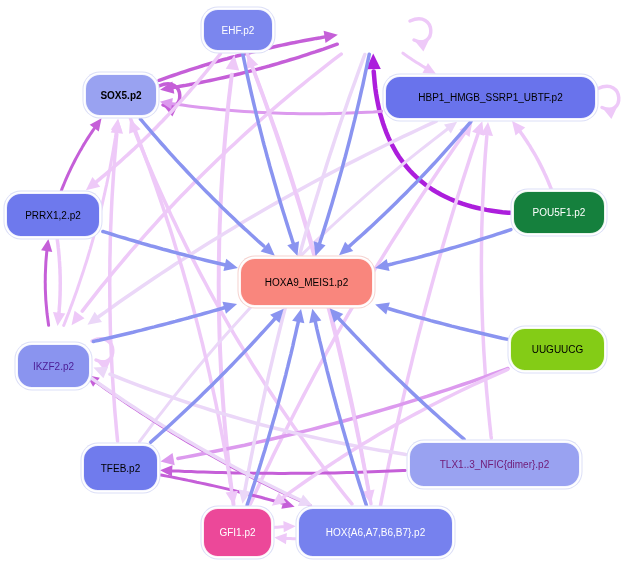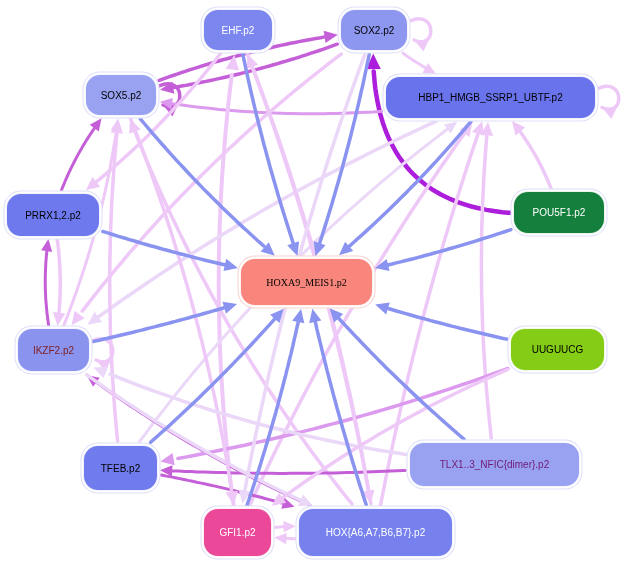--- a/index.html
+++ b/index.html
@@ -8,21 +8,21 @@
     font-family:"Liberation Sans", sans-serif;
   }
   .edge-layer{position:absolute;left:0;top:0;z-index:1;}
   .node{
     position:absolute;z-index:2;display:flex;align-items:center;justify-content:center;
     border-radius:15px;font-size:10px;box-sizing:border-box;text-align:center;
     border:1px solid rgba(255,255,255,0.9);
     box-shadow:0 0 0 1.5px #ffffff, 0 0 0 2.5px #dcdff7;
     white-space:nowrap;cursor:default;
   }
-  .node.center{box-shadow:0 0 0 1.5px #ffffff, 0 0 0 2.5px #f5d2cf;font-family:Liberation Serif, serif;}
+  .node.center{box-shadow:0 0 0 1.5px #ffffff, 0 0 0 2.5px #f5d2cf;}
 </style>
 </head>
 <body>
 
 <div class="canvas">
   <svg class="edge-layer" width="626" height="563" viewBox="0 0 626 563" xmlns="http://www.w3.org/2000/svg">
       <path d="M 410 21 C 437 9, 437 51, 414 40" fill="none" stroke="#EEC9F8" stroke-width="3.5" stroke-linecap="round"></path>
       <polygon points="414,40 428.77440904063513,40.16571813419176 423.4027880992002,51.397289193555565" fill="#EEC9F8"></polygon>
       <path d="M 159 86 C 186 74, 186 116, 163 105" fill="none" stroke="#C55FD8" stroke-width="3.5" stroke-linecap="round"></path>
       <polygon points="163,105 177.77440904063508,105.16571813419176 172.40278809920022,116.39728919355557" fill="#C55FD8"></polygon>
@@ -116,25 +116,24 @@
       <polygon points="283.6610428064907,308.7610428064907 279.4966660635253,322.93738194403426 270.1416735831289,314.72235816490087" fill="#8A94F0"></polygon>
       <path d="M 464.2 439.3 L 463.1 438.4 L 459.7 435.5 L 456.4 432.7 L 453.1 429.8 L 449.8 426.9 L 446.5 424.0 L 443.3 421.1 L 440.0 418.2 L 436.8 415.3 L 433.5 412.4 L 430.3 409.5 L 427.0 406.5 L 423.8 403.6 L 420.6 400.6 L 417.4 397.6 L 414.2 394.6 L 411.0 391.6 L 407.9 388.6 L 404.7 385.6 L 401.6 382.6 L 398.4 379.6 L 395.3 376.5 L 392.2 373.5 L 389.0 370.4 L 385.9 367.4 L 382.8 364.3 L 379.7 361.2 L 376.7 358.1 L 373.6 355.0 L 370.5 351.9 L 367.5 348.7 L 364.4 345.6 L 361.4 342.5 L 358.4 339.3 L 355.4 336.1 L 352.4 333.0 L 349.4 329.8 L 346.4 326.6 L 343.4 323.4 L 340.4 320.2 L 337.5 317.0" fill="none" stroke="#8A94F0" stroke-width="3.5" stroke-linecap="round"></path>
       <polygon points="329.63494798987233,308.3232681894283 343.2398467186503,314.0867181614239 334.0056969083434,322.4373455199407" fill="#8A94F0"></polygon>
       <path d="M 247.1 505.2 L 247.5 503.8 L 248.9 499.7 L 250.3 495.6 L 251.7 491.5 L 253.0 487.4 L 254.4 483.2 L 255.7 479.1 L 257.0 475.0 L 258.4 470.9 L 259.7 466.7 L 261.0 462.6 L 262.2 458.5 L 263.5 454.3 L 264.8 450.2 L 266.0 446.0 L 267.3 441.9 L 268.5 437.7 L 269.7 433.6 L 270.9 429.4 L 272.1 425.3 L 273.3 421.1 L 274.5 416.9 L 275.7 412.8 L 276.8 408.6 L 278.0 404.4 L 279.1 400.2 L 280.2 396.0 L 281.3 391.9 L 282.4 387.7 L 283.5 383.5 L 284.6 379.3 L 285.7 375.1 L 286.7 370.9 L 287.8 366.7 L 288.8 362.5 L 289.8 358.3 L 290.9 354.1 L 291.9 349.8 L 292.9 345.6 L 293.8 341.4 L 294.8 337.2 L 295.8 332.9 L 296.7 328.7 L 297.7 324.5 L 298.6 320.3" fill="none" stroke="#8A94F0" stroke-width="3.5" stroke-linecap="round"></path>
       <polygon points="301.037139146369,308.94311417604575 304.3343386546836,323.34586045591783 292.1574359259922,320.7524958583368" fill="#8A94F0"></polygon>
       <path d="M 366.3 505.1 L 365.9 503.7 L 364.5 499.6 L 363.2 495.5 L 361.9 491.3 L 360.5 487.2 L 359.2 483.1 L 357.9 478.9 L 356.6 474.8 L 355.4 470.7 L 354.1 466.5 L 352.8 462.4 L 351.6 458.2 L 350.3 454.1 L 349.1 449.9 L 347.8 445.8 L 346.6 441.6 L 345.4 437.5 L 344.2 433.3 L 343.0 429.2 L 341.8 425.0 L 340.6 420.8 L 339.5 416.7 L 338.3 412.5 L 337.1 408.3 L 336.0 404.1 L 334.9 400.0 L 333.7 395.8 L 332.6 391.6 L 331.5 387.4 L 330.4 383.2 L 329.3 379.0 L 328.2 374.8 L 327.1 370.6 L 326.1 366.4 L 325.0 362.2 L 324.0 358.0 L 322.9 353.8 L 321.9 349.6 L 320.9 345.4 L 319.8 341.2 L 318.8 337.0 L 317.8 332.8 L 316.8 328.6 L 315.9 324.3 L 314.9 320.1" fill="none" stroke="#8A94F0" stroke-width="3.5" stroke-linecap="round"></path>
       <polygon points="312.3269553495714,308.84282467416995 321.3450283838874,320.546883104806 309.1994903426958,323.28337825188186" fill="#8A94F0"></polygon>
     </svg>
 
 <div class="node" style="left: 203px; top: 9px; width: 70px; height: 42px; background: rgb(123, 134, 238); color: rgb(255, 255, 255);">EHF.p2</div>
-    <div class="node" style="left: 340px; top: 9px; width: 68px; height: 42px; background: rgb(142, 151, 240); color: rgb(0, 0, 0);">SOX2.p2</div>
-    <div class="node" style="left: 85px; top: 74px; width: 72px; height: 42px; background: rgb(153, 162, 241); color: rgb(0, 0, 0);">SOX5.p2</div>
+    <div class="node" style="left: 85px; top: 74px; width: 72px; height: 42px; background: rgb(153, 162, 241); color: rgb(0, 0, 0); font-weight: bold;">SOX5.p2</div>
     <div class="node" style="left: 385px; top: 76px; width: 211px; height: 43px; background: rgb(105, 115, 236); color: #000000;">HBP1_HMGB_SSRP1_UBTF.p2</div>
     <div class="node" style="left: 6px; top: 193px; width: 94px; height: 44px; background: rgb(110, 121, 237); color: rgb(0, 0, 0);">PRRX1,2.p2</div>
     <div class="node" style="left: 513px; top: 191px; width: 92px; height: 43px; background: #15803d; color: rgb(255, 255, 255);">POU5F1.p2</div>
     <div class="node center" style="left: 240px; top: 258px; width: 133px; height: 48px; background: rgb(249, 134, 125); color: rgb(0, 0, 0);">HOXA9_MEIS1.p2</div>
-    <div class="node" style="left: 17px; top: 328px; width: 73px; height: 44px; background: rgb(138, 148, 239); color: #7f1d1d;">IKZF2.p2</div>
+    <div class="node" style="left: 17px; top: 344px; width: 73px; height: 44px; background: rgb(138, 148, 239); color: #4c1d95;">IKZF2.p2</div>
     <div class="node" style="left: 510px; top: 328px; width: 95px; height: 43px; background: #84cc16; color: rgb(0, 0, 0);">UUGUUCG</div>
     <div class="node" style="left: 83px; top: 445px; width: 75px; height: 46px; background: rgb(112, 123, 237); color: #000000;">TFEB.p2</div>
     <div class="node" style="left: 409px; top: 442px; width: 171px; height: 45px; background: rgb(153, 162, 241); color: #701a75;">TLX1..3_NFIC{dimer}.p2</div>
     <div class="node" style="left: 203px; top: 508px; width: 69px; height: 49px; background: #ec4899; color: rgb(255, 255, 255);">GFI1.p2</div>
     <div class="node" style="left: 298px; top: 508px; width: 155px; height: 49px; background: rgb(118, 129, 238); color: rgb(255, 255, 255);">HOX{A6,A7,B6,B7}.p2</div>
   </div>
 
 </body></html>

